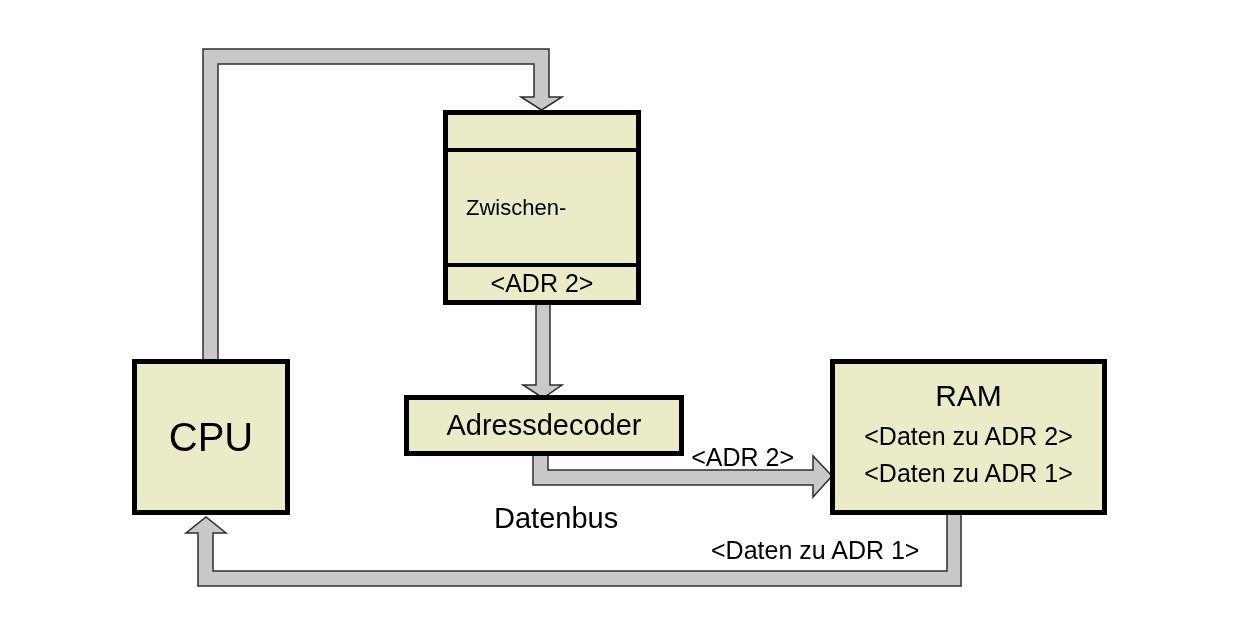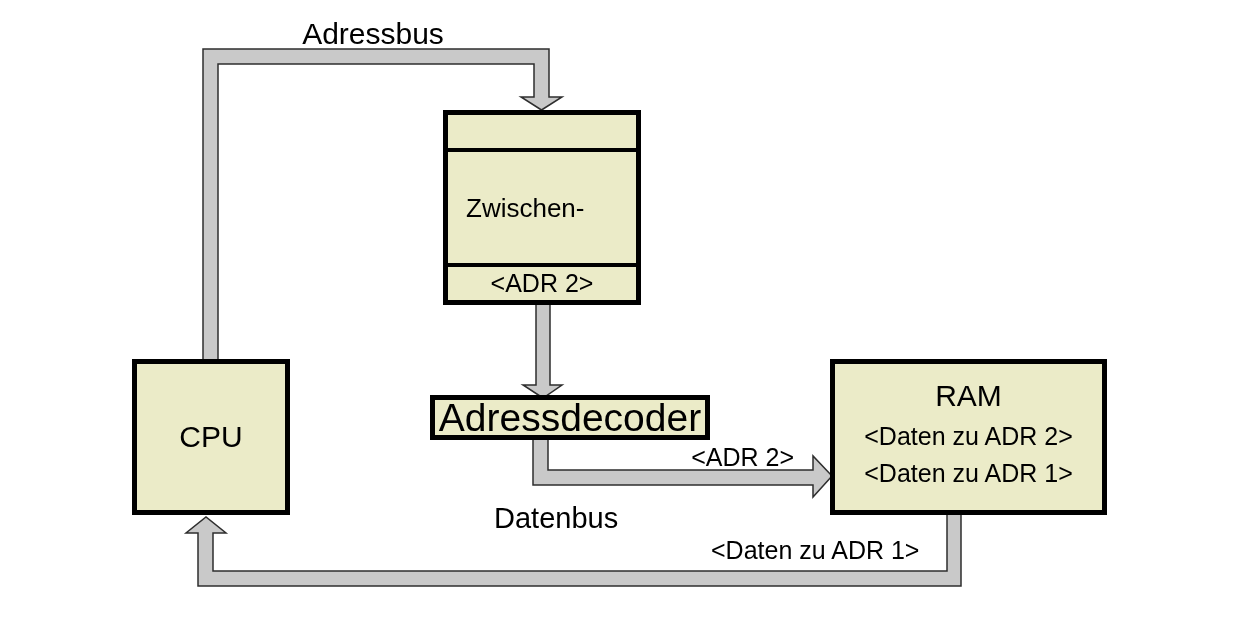--- a/index.html
+++ b/index.html
@@ -38,48 +38,47 @@
     white-space: nowrap;
     color: var(--text, #000000);
   }
   .lbl-big   { font-size: 29px; line-height: 33px; }
   .lbl-small { font-size: 25px; line-height: 29px; }
 
   
   #cpu-box {
     left: 132px; top: 359px; width: 158px; height: 156px;
     display: flex; align-items: center; justify-content: center;
-    font-size: 30px;
+    font-size: 40px;
   }
 
   
   #buffer-box {
     left: 443px; top: 110px; width: 198px; height: 195px;
     display: flex; flex-direction: column;
   }
   #buffer-box .sec-top    { height: 33px; border-bottom: 4px solid var(--box_border, #000); }
   #buffer-box .sec-mid    {
     flex: 1 1 auto;
     border-bottom: 4px solid var(--box_border, #000);
     display: flex; flex-direction: column; justify-content: center;
     padding-left: 18px;
-    font-size: 26px; line-height: 38px;
+    font-size: 22px; line-height: 38px;
   }
   #buffer-box .sec-bottom {
     height: 33px;
     display: flex; align-items: center; justify-content: center;
     font-size: 25px;
   }
 
   
   #decoder-box {
-    left: 404px; top: 395px; width: 280px; height: 45px;
+    left: 404px; top: 395px; width: 280px; height: 61px;
     display: flex; align-items: center; justify-content: center;
-    font-size: 39px;
-    margin-left: 26px;
+    font-size: 29px;
   }
 
   
   #ram-box {
     left: 830px; top: 359px; width: 277px; height: 156px;
     display: flex; flex-direction: column; align-items: center;
     padding-top: 15px;
   }
   #ram-box .ram-title { font-size: 30px; line-height: 34px; }
   #ram-box .ram-entry { font-size: 25px; line-height: 37px; }
@@ -122,18 +121,17 @@
   </div>
 
   <div class="box" id="ram-box">
     <div class="ram-title">RAM</div>
     <div class="ram-entries">
       <div class="ram-entry">&lt;Daten zu ADR 2&gt;</div>
       <div class="ram-entry">&lt;Daten zu ADR 1&gt;</div>
     </div>
   </div>
 
-  <div class="label lbl-big" id="adressbus-label">Adressbus</div>
   <div class="label lbl-big" id="datenbus-label">Datenbus</div>
   <div class="label lbl-small" id="adr2-label">&lt;ADR 2&gt;</div>
   <div class="label lbl-small" id="daten-adr1-label">&lt;Daten zu ADR 1&gt;</div>
 
 </div>
 
 </body></html>

